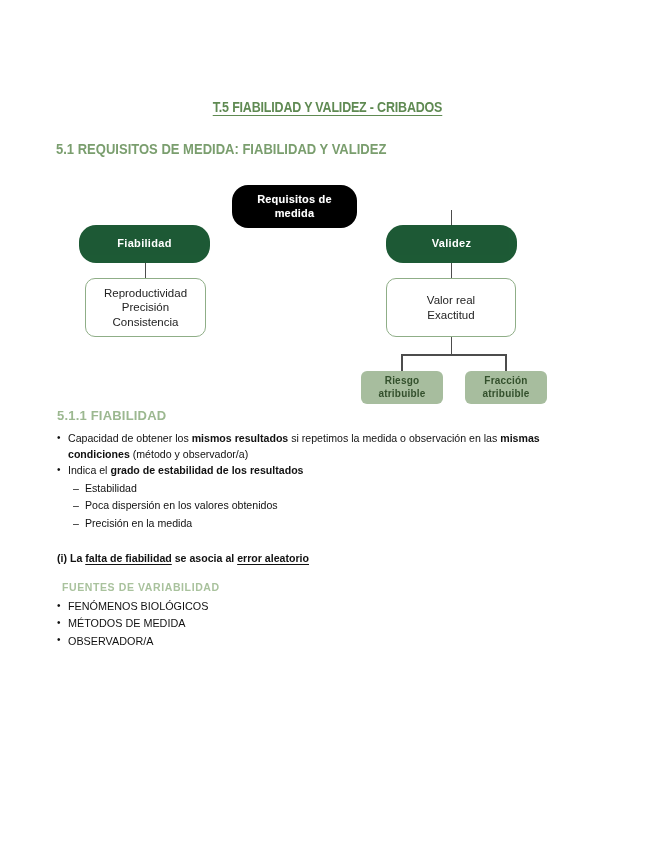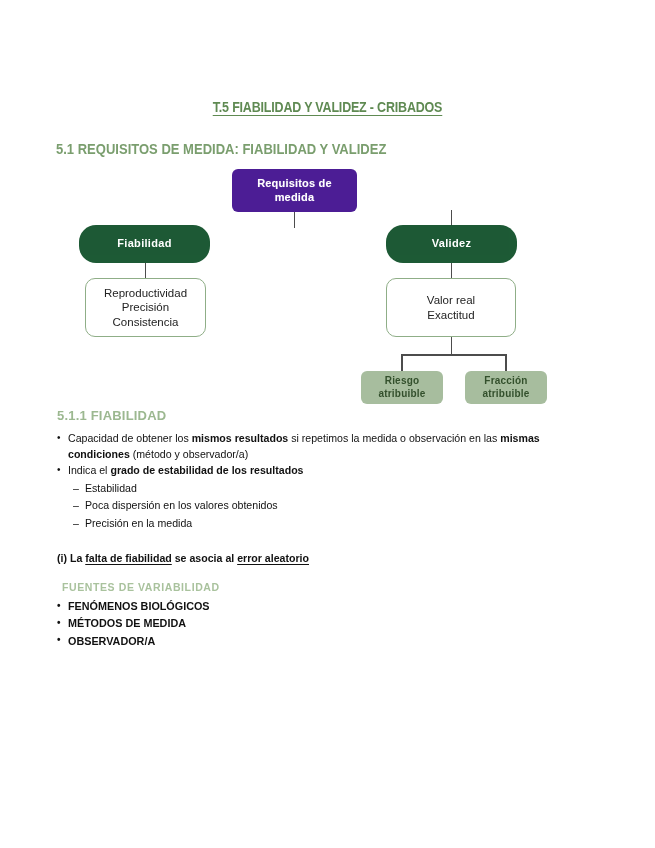--- a/index.html
+++ b/index.html
@@ -90,25 +90,25 @@
     justify-content: center;
     text-align: center;
     line-height: 1.25;
   }
 
   .node .node-text { white-space: pre-line; }
 
   
   .node-root {
     left: 232px;
-    top: 9px;
+    top: 25px;
     width: 125px;
     height: 43px;
-    background: #4c1d95;
-    border-radius: 6px;
+    background: #000000;
+    border-radius: 16px;
     color: #ffffff;
     font-size: 11px;
     font-weight: bold;
     letter-spacing: 0.2px;
     text-shadow: 0 0 1px rgba(255,255,255,0.35);
   }
 
   
   .node-pale {
     background: #14532d;
@@ -228,21 +228,21 @@
     font-weight: bold;
     color: #111111;
   }
 
   .sources-list {
     position: absolute;
     left: 57px;
     top: 598px;
     width: 300px;
     font-size: 10.8px;
-    font-weight: bold;
+    font-weight: normal;
     line-height: 1.62;
     color: #111111;
   }
   .sources-list .bullet-line::before { top: -0.5px; }
 
   b, strong { font-weight: bold; }
   u { text-decoration: underline; text-underline-offset: 1.5px; }
 </style>
 </head>
 <body>

